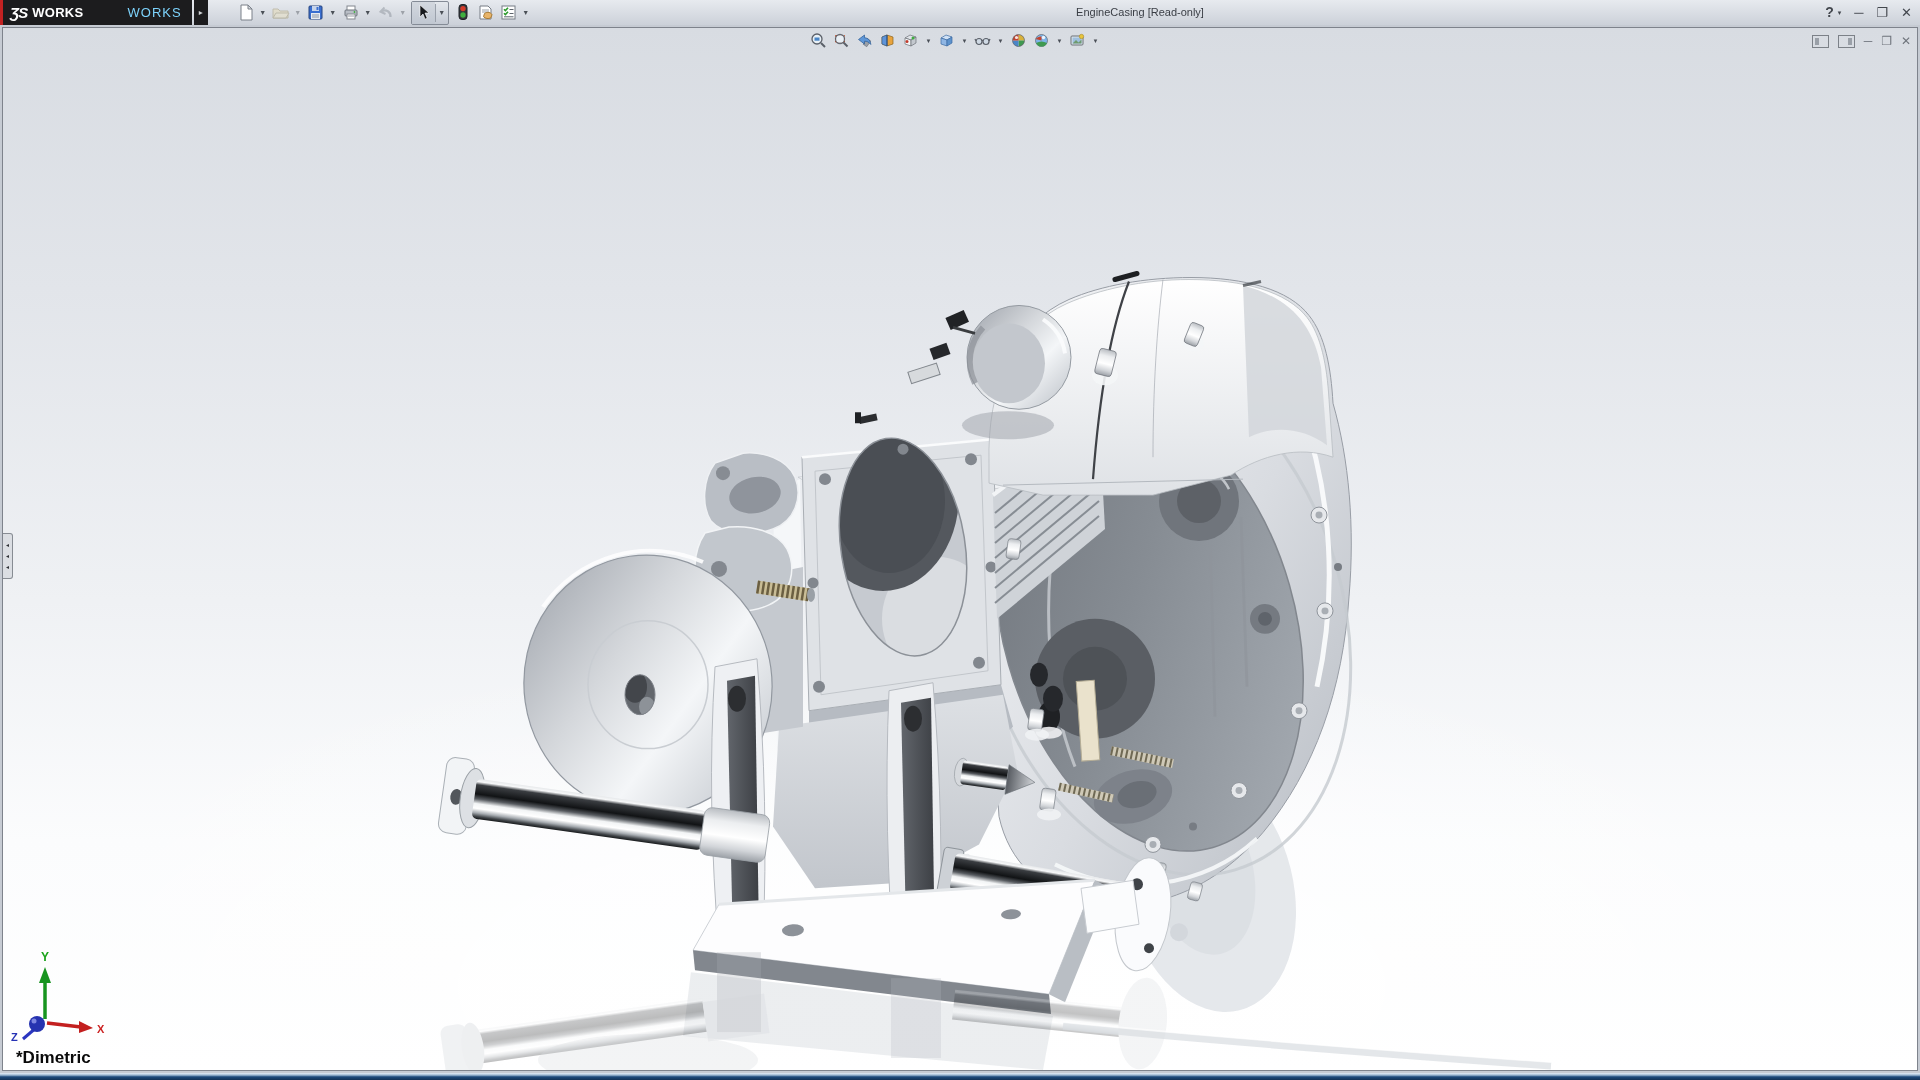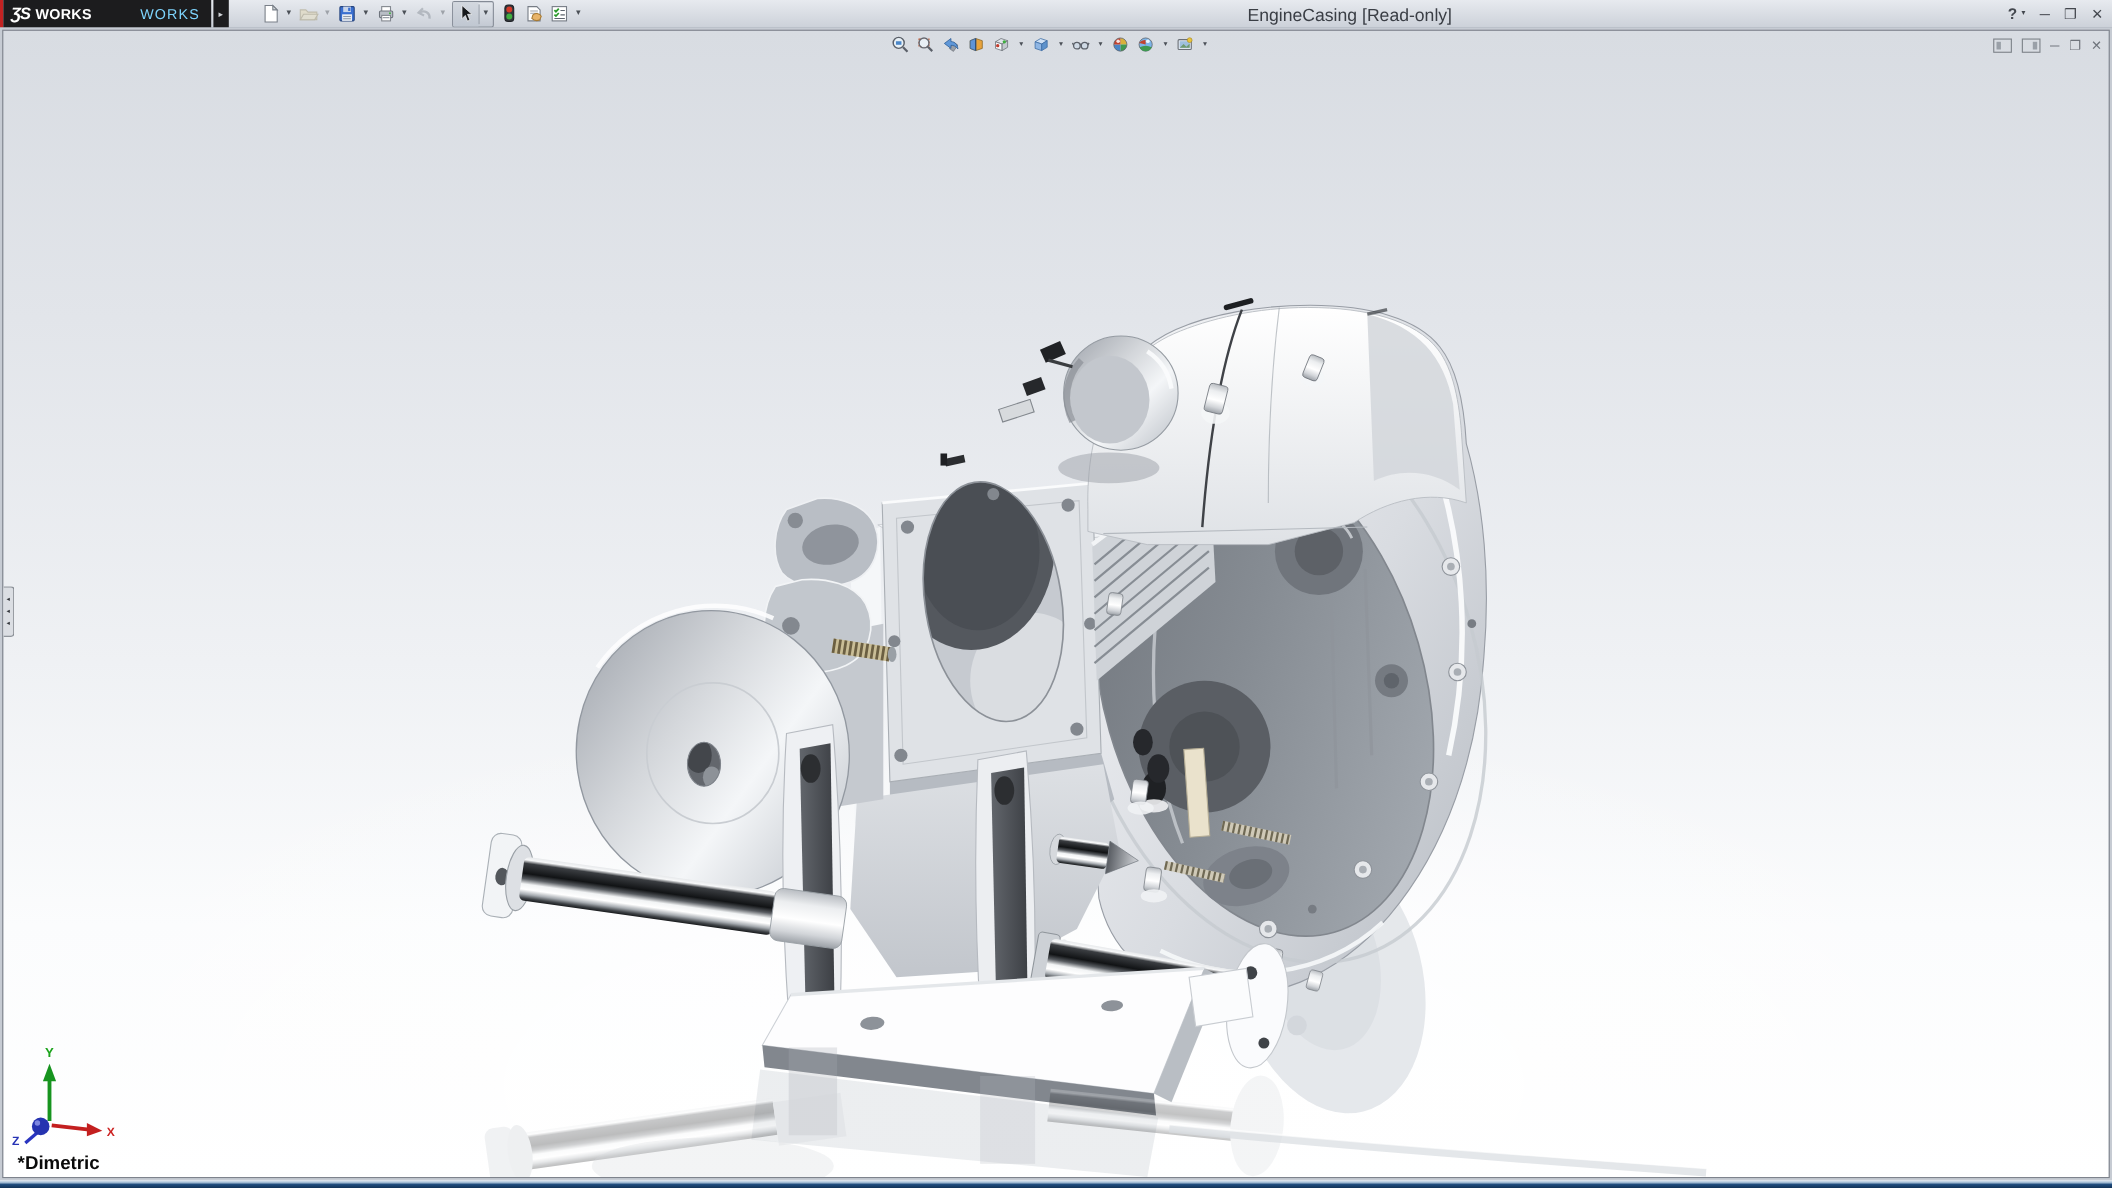--- a/index.html
+++ b/index.html
@@ -18,22 +18,22 @@
     align-items:center;justify-content:center;color:#cfd2d6;font-size:8px;flex:none;cursor:default;}
   .toolbar{display:flex;align-items:center;margin-left:26px;}
   .tbtn{width:23px;height:22px;display:flex;align-items:center;justify-content:center;}
   .tbtn.disabled{opacity:.42;}
   .tdrop{width:12px;height:22px;display:flex;align-items:center;justify-content:center;
     font-size:7px;color:#4b5057;}
   .tdrop.disabled{opacity:.42;}
   .sel-wrap{display:flex;align-items:center;border:1px solid #848b96;border-radius:2px;
     background:linear-gradient(#e3e7ec,#c3c9d3);margin:0 2px;height:22px;}
   .sel-wrap .sep{width:1px;height:18px;background:#9aa1ab;}
-  .title-text{position:absolute;left:960px;width:360px;text-align:right;top:6px;
-    font-size:16px;color:#3a3e45;}
+  .title-text{position:absolute;left:960px;width:360px;text-align:center;top:6px;
+    font-size:11px;color:#3a3e45;}
   .win-controls{position:absolute;right:8px;top:0;height:25px;display:flex;
     align-items:center;gap:13px;color:#43474e;}
   .win-controls .wc{font-size:13px;line-height:25px;cursor:default;}
   .wc.help{font-weight:bold;font-size:14px;}
   .wc.helpdrop{font-size:7px;margin-left:-9px;}
   
   .frame{position:absolute;top:25px;left:0;right:0;bottom:7px;background:#c6cbd3;padding:2px;}
   .viewport{position:relative;width:100%;height:100%;border:1px solid #7e838c;box-sizing:border-box;
     background:
       radial-gradient(ellipse 1400px 500px at 48% 92%, rgba(255,255,255,.95), rgba(255,255,255,0) 70%),

